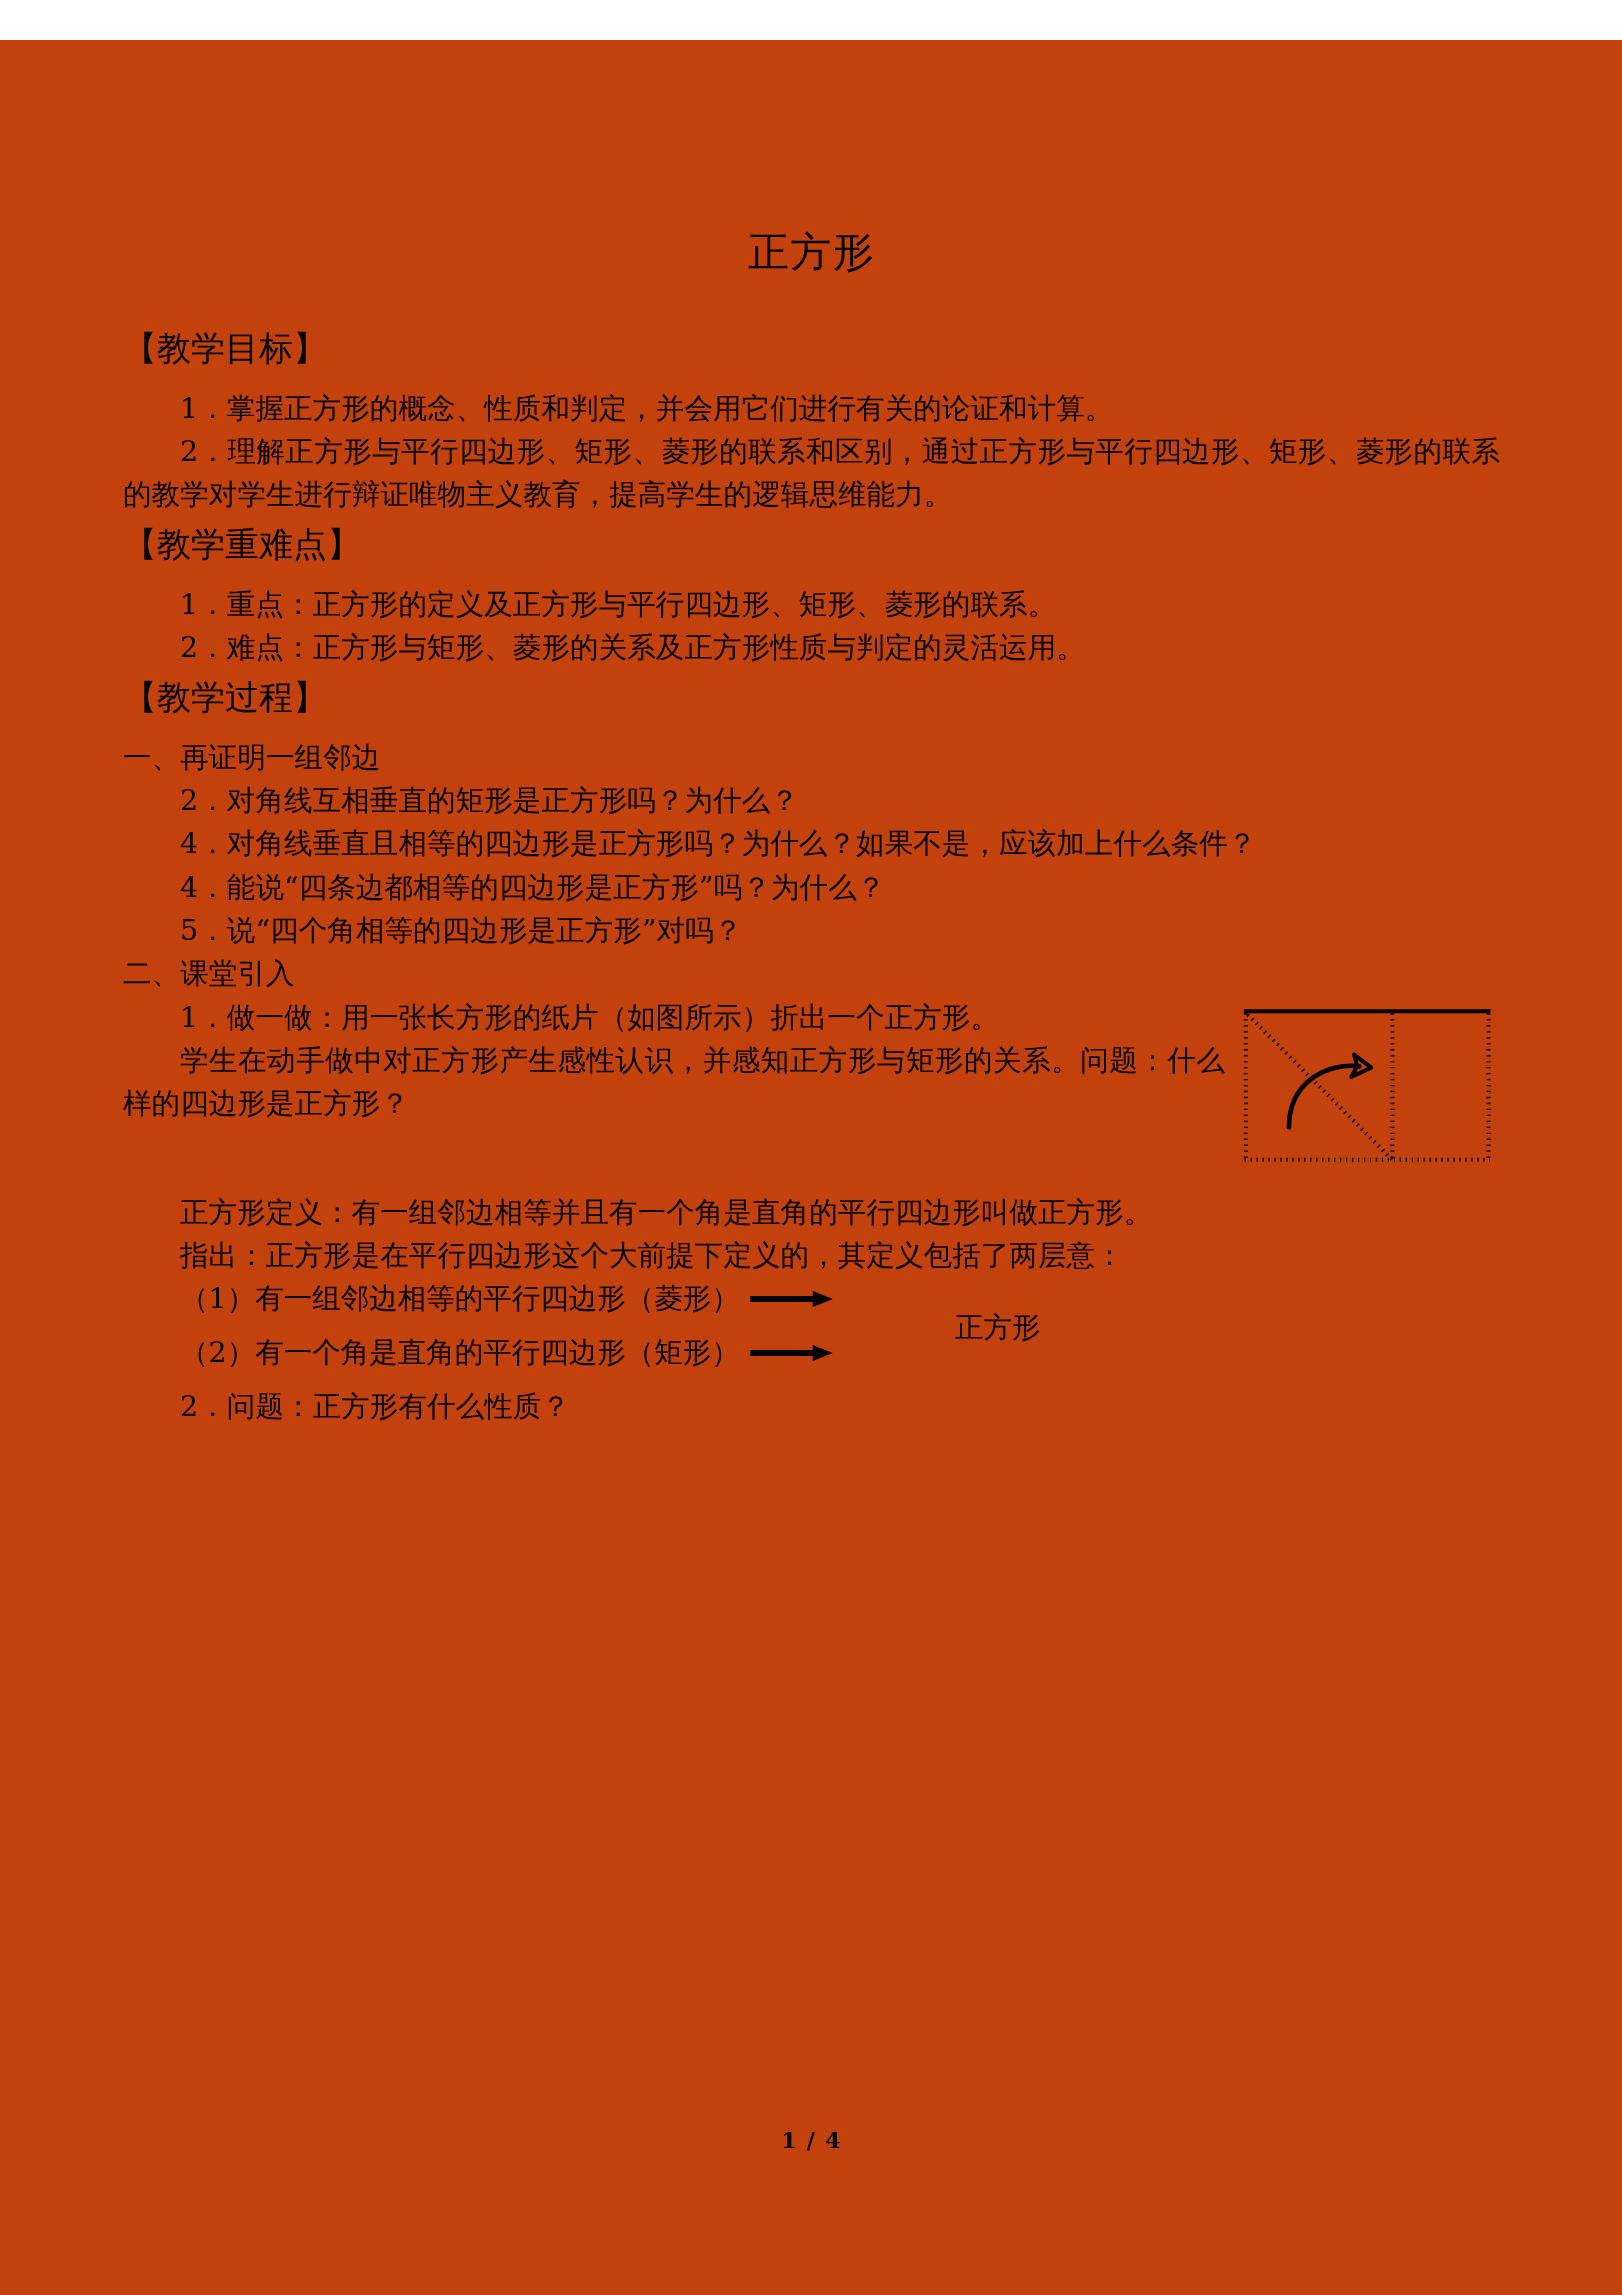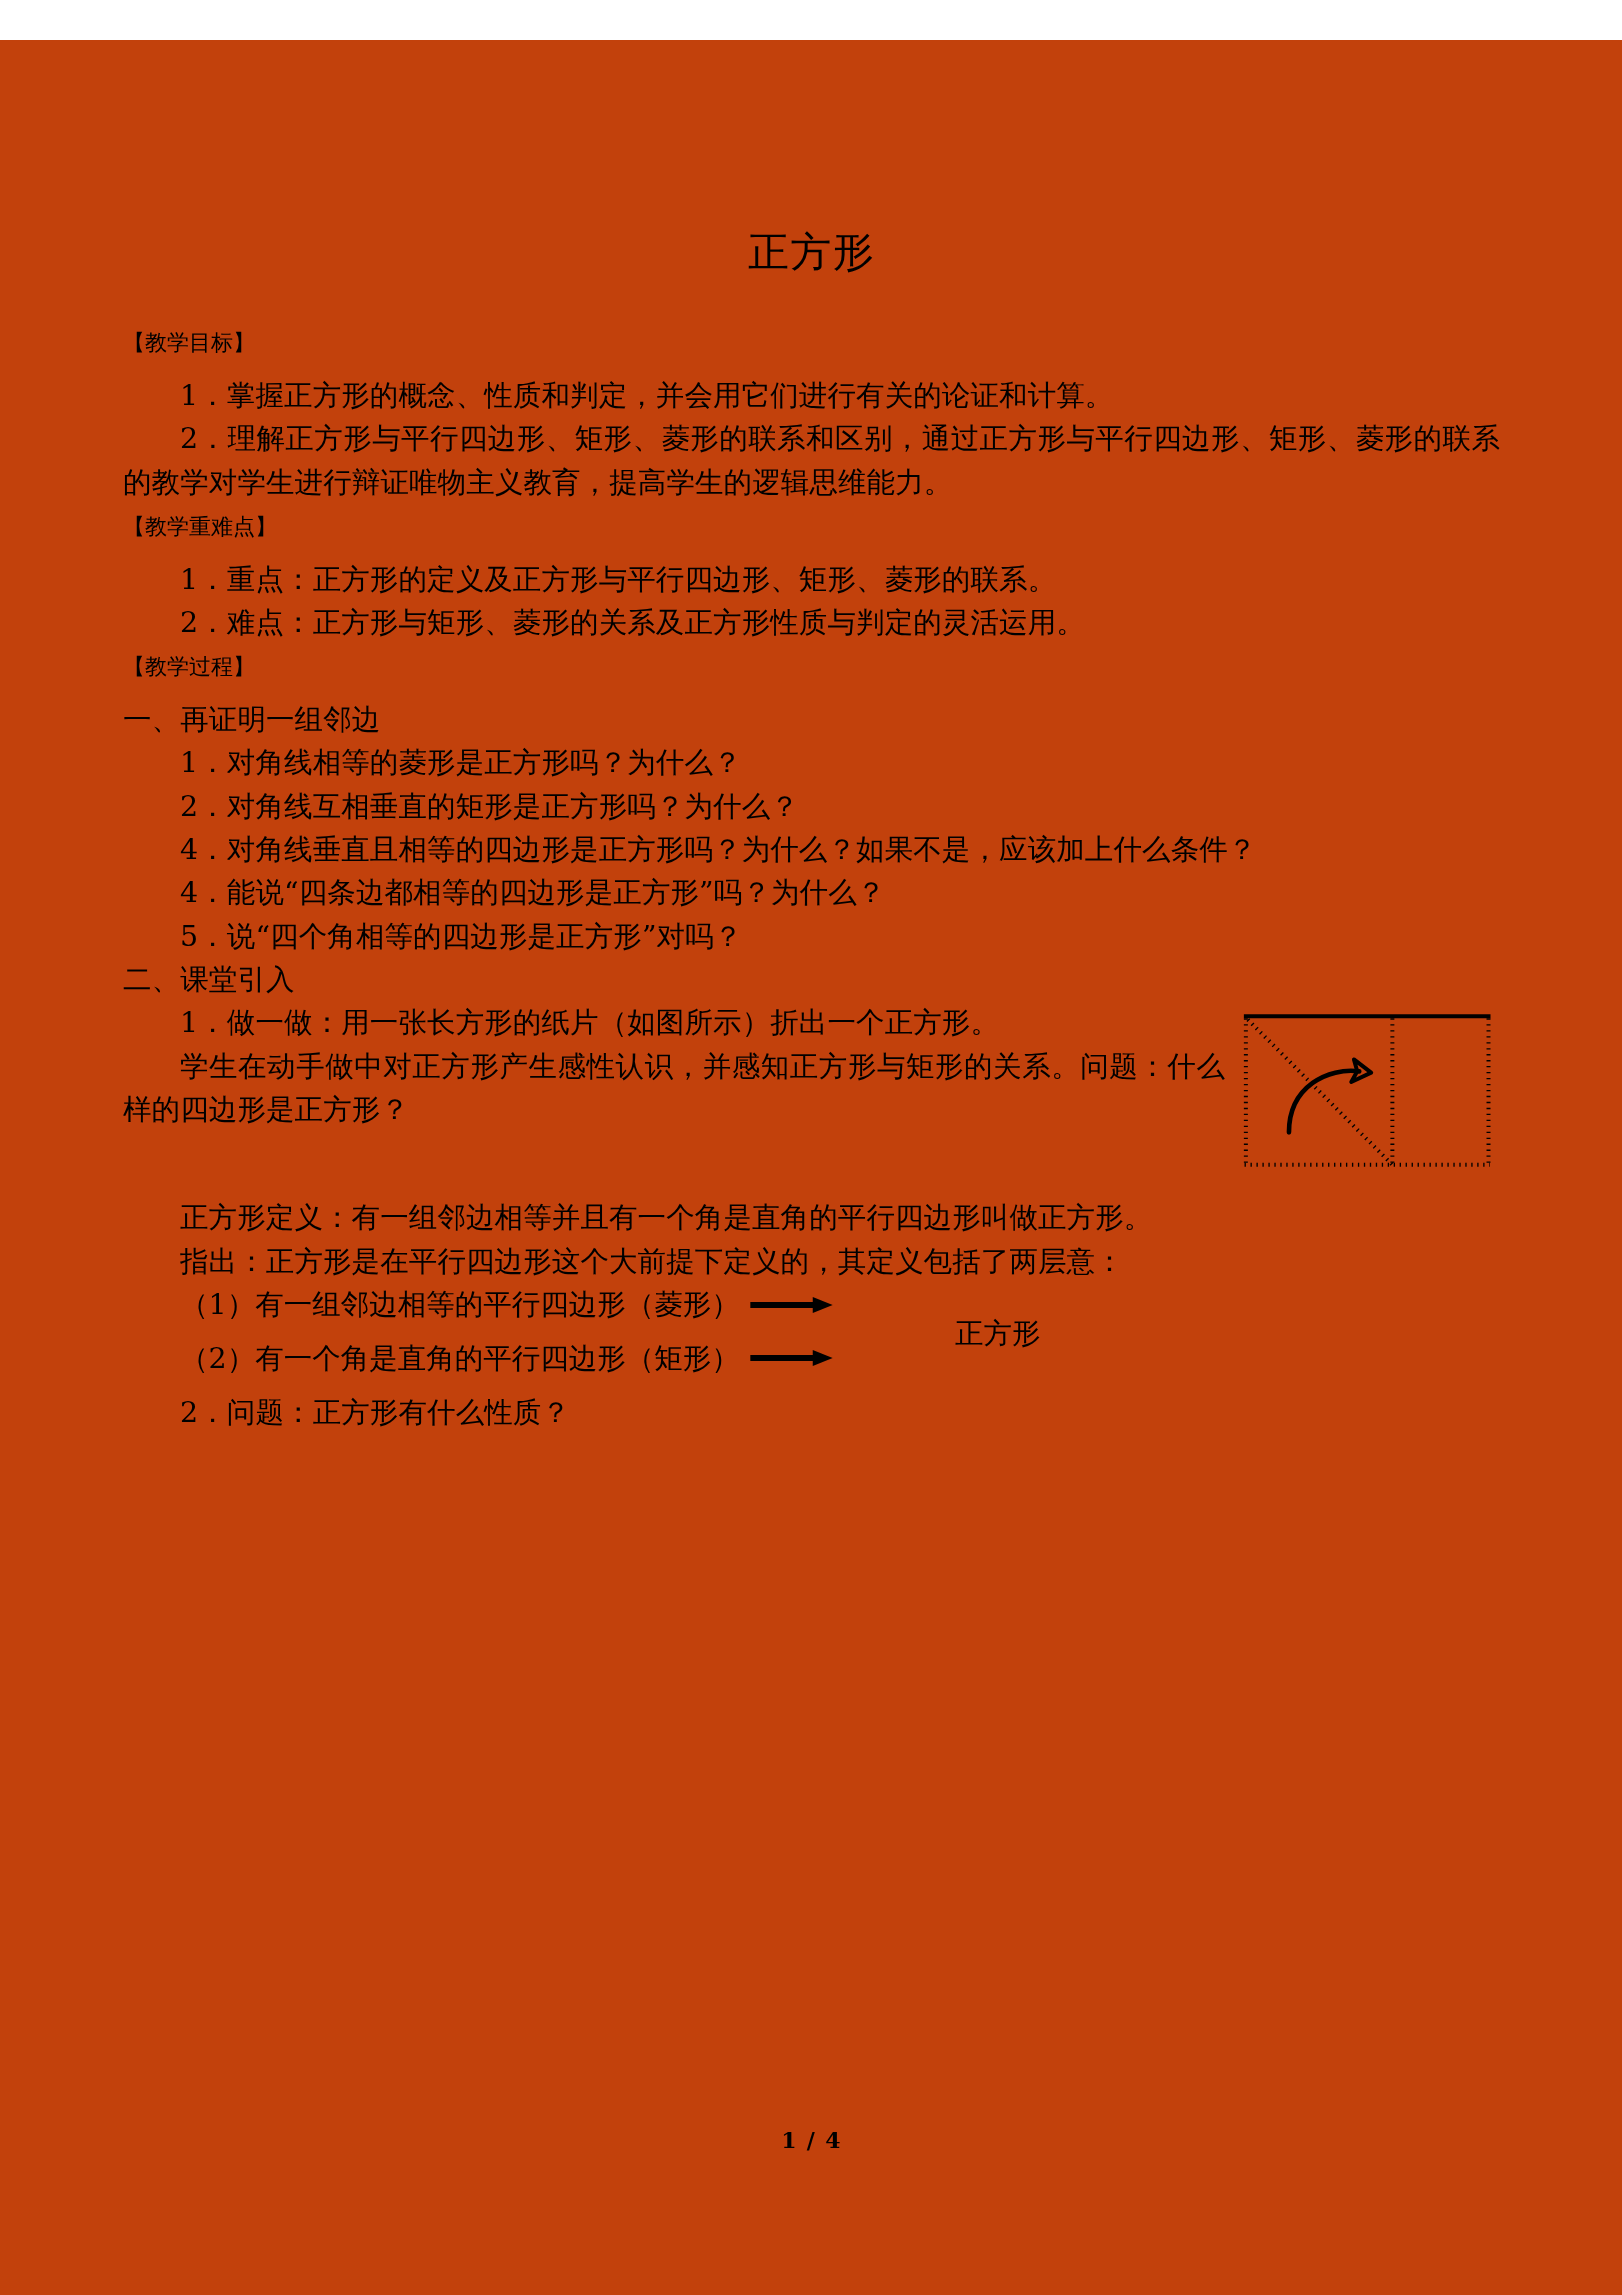--- a/index.html
+++ b/index.html
@@ -35,21 +35,21 @@
     line-height: 1;
     font-weight: normal;
     margin: 0;
     padding-top: 192px;
     letter-spacing: 1.3px;
     font-family: "DejaVu Serif", "Liberation Serif", serif;
   }
 
   
   .sec-head {
-    font-size: 22px;
+    font-size: 34px;
     line-height: 1.05;
     font-weight: normal;
     margin: 0;
     letter-spacing: 0px;
   }
 
   
   .p {
     font-size: 28.5px;
     line-height: 1.52;
@@ -139,21 +139,20 @@
     <p class="p indent-2">1．重点：正方形的定义及正方形与平行四边形、矩形、菱形的联系。</p>
     <p class="p indent-2">2．难点：正方形与矩形、菱形的关系及正方形性质与判定的灵活运用。</p>
 
     <div class="gap-sm"></div>
 
     <div class="sec-head">【教学过程】</div>
     <div class="gap-md"></div>
 
     <p class="p noindent">一、再证明一组邻边</p>
 
-    <p class="p indent-2">1．对角线相等的菱形是正方形吗？为什么？</p>
     <p class="p indent-2">2．对角线互相垂直的矩形是正方形吗？为什么？</p>
     <p class="p indent-2">4．对角线垂直且相等的四边形是正方形吗？为什么？如果不是，应该加上什么条件？</p>
     <p class="p indent-2">4．能说“四条边都相等的四边形是正方形”吗？为什么？</p>
     <p class="p indent-2">5．说“四个角相等的四边形是正方形”对吗？</p>
 
     <p class="p noindent">二、课堂引入</p>
 
     <div class="fig-wrap">
       <svg class="fig-svg" viewBox="0 0 390 270" xmlns="http://www.w3.org/2000/svg">
 

